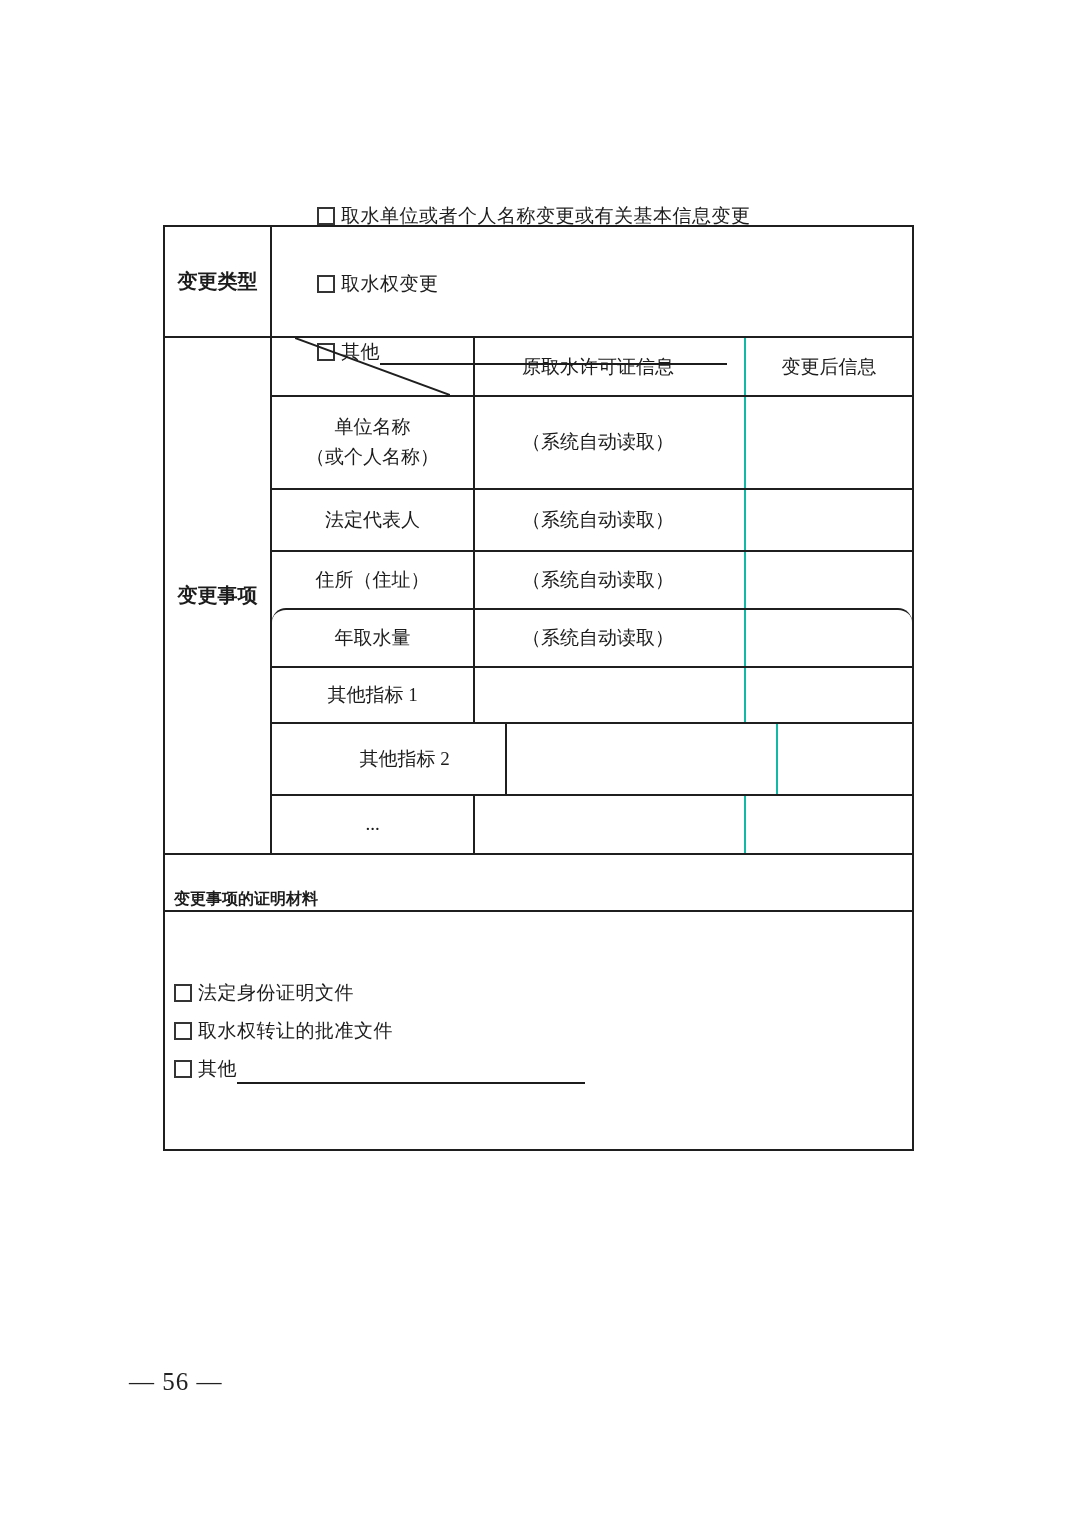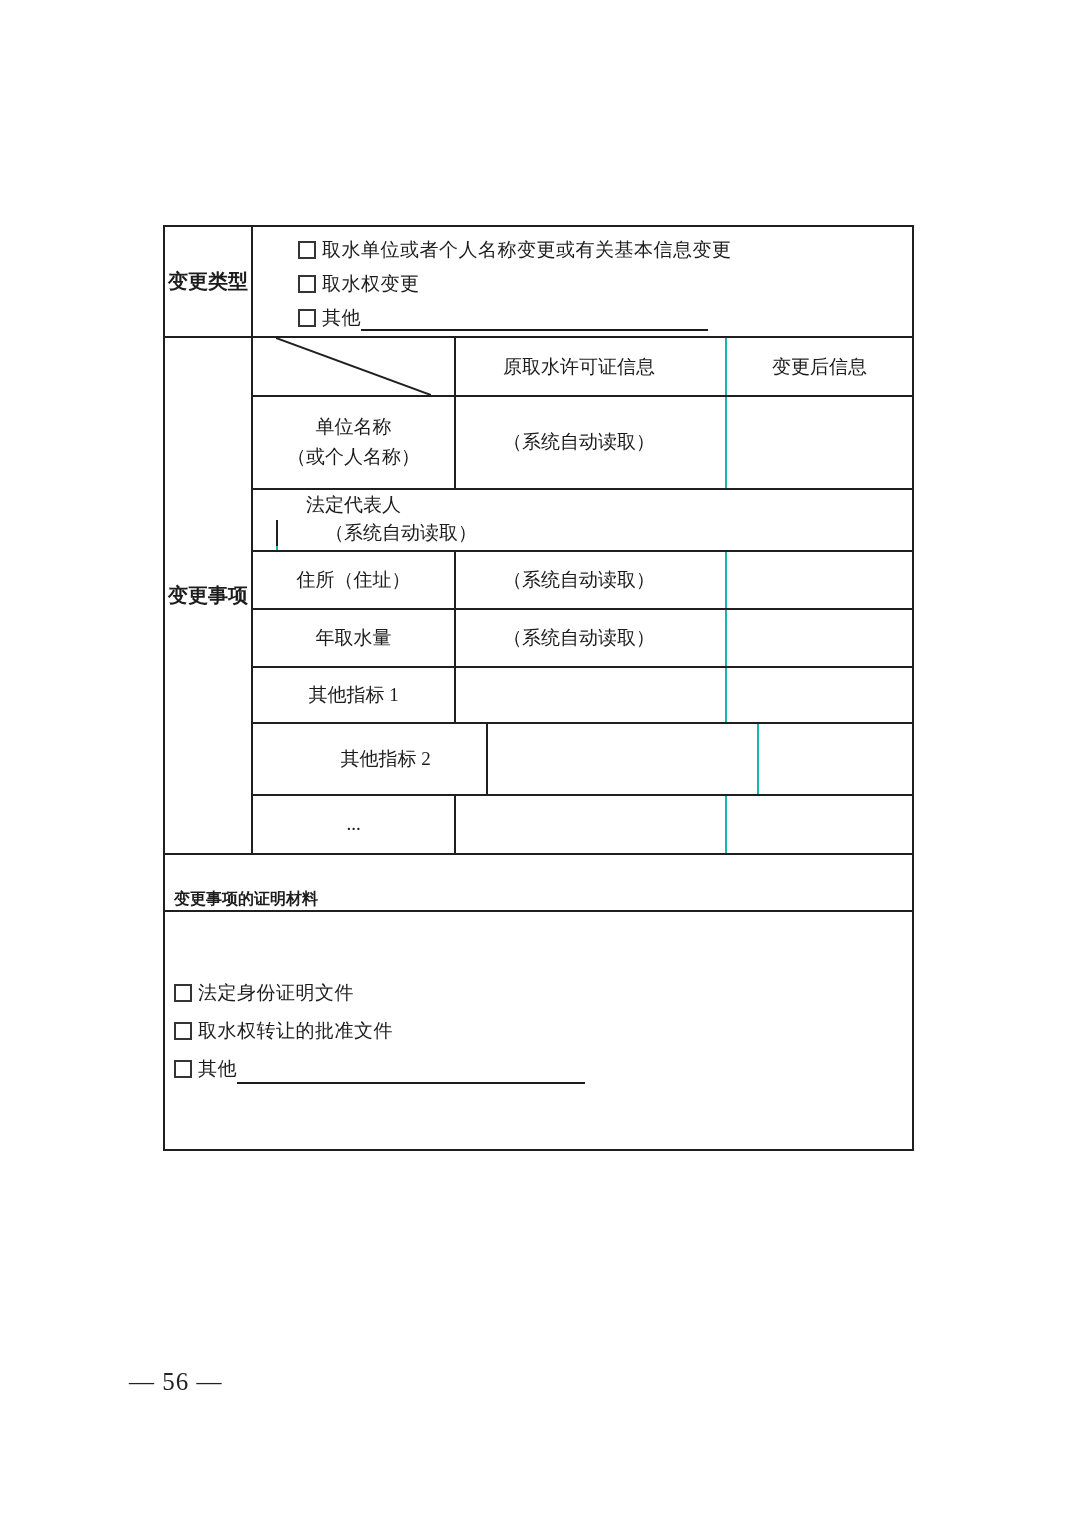--- a/index.html
+++ b/index.html
@@ -12,24 +12,24 @@
   .page { position: relative; width: 1075px; height: 1519px; background: #ffffff; overflow: hidden; }
 
   
   .form-table {
     position: absolute; left: 163px; top: 225px; width: 751px;
     border: 2px solid #1f1f1f;
     background: #ffffff;
   }
   .trow { display: flex; width: 100%; }
   .bt { border-top: 2px solid #1f1f1f; }
-  .bl { border-left: 2px solid #1f1f1f; }
+  .bl { border-left: 2px solid #1f1f1f; gap: 34px; }
 
   .label-col {
-    width: 86px; flex: none;
+    width: 105px; flex: none;
     display: flex; align-items: center; justify-content: center;
     font-weight: bold; font-size: 20px;
   }
 
   
   .row-change-type { height: 109px; }
   .change-type-content {
     flex: 1;
     display: flex; flex-direction: column; justify-content: center;
     padding-left: 45px; padding-top: 4px;
@@ -51,23 +51,23 @@
   
   .row-change-items { height: 517px; }
   .subtable { flex: 1; display: flex; flex-direction: column; border-left: 2px solid #1f1f1f; }
   .srow { display: flex; width: 100%; }
   .scell { display: flex; align-items: center; justify-content: center; text-align: center; font-size: 19px; margin-left: 23px; }
   .col-b { width: 155px; flex: none; flex-direction: column; line-height: 30px; }
   .col-c { width: 248px; flex: none; border-left: 2px solid #1f1f1f; }
   .col-d { flex: 1; border-left: 2px solid #14b8a6; }
   .h-hdr { height: 61px; }
   .h-r1 { height: 99px; }
-  .h-r2 { height: 67px; flex-direction: column; }
+  .h-r2 { height: 67px; }
   .h-r3 { height: 61px; }
-  .h-r4 { height: 62px; }
+  .h-r4 { height: 62px; border-radius: 14px; }
   .h-r5 { height: 60px; }
   .h-r6 { height: 77px; padding-left: 32px; }
   .h-r7 { height: 63px; }
   .diag-cell { position: relative; }
   .diag-cell svg { position: absolute; left: 0; top: 0; width: 100%; height: 100%; display: block; }
 
   
   .row-materials-title {
     height: 57px;
     display: flex; align-items: flex-end;

